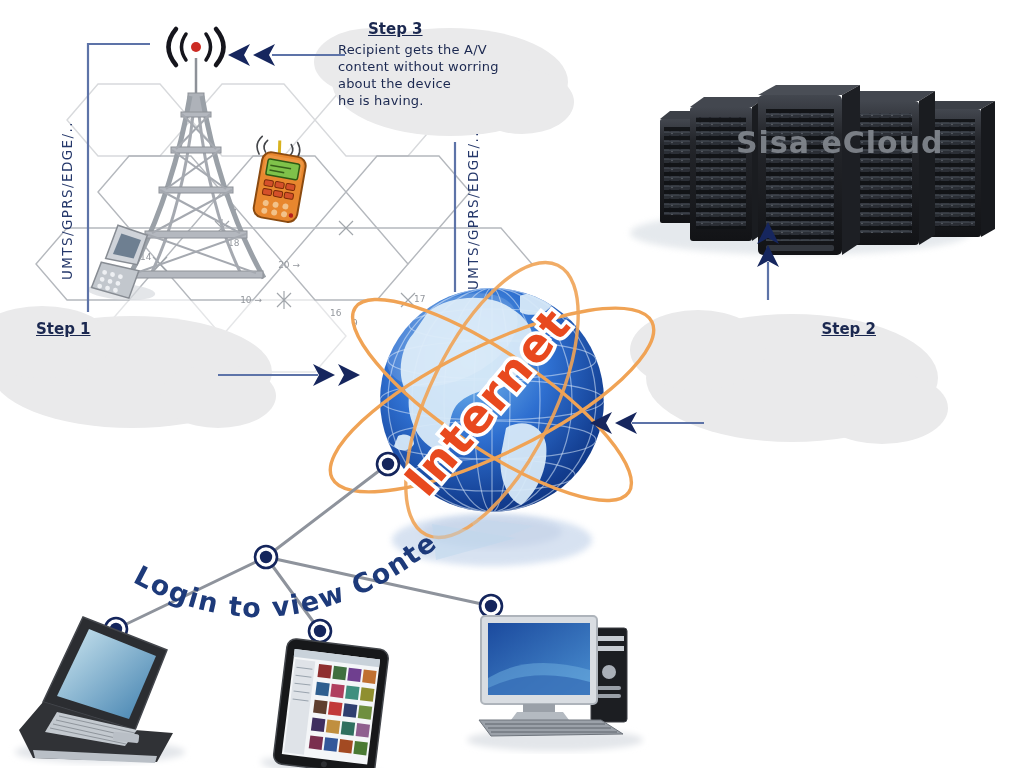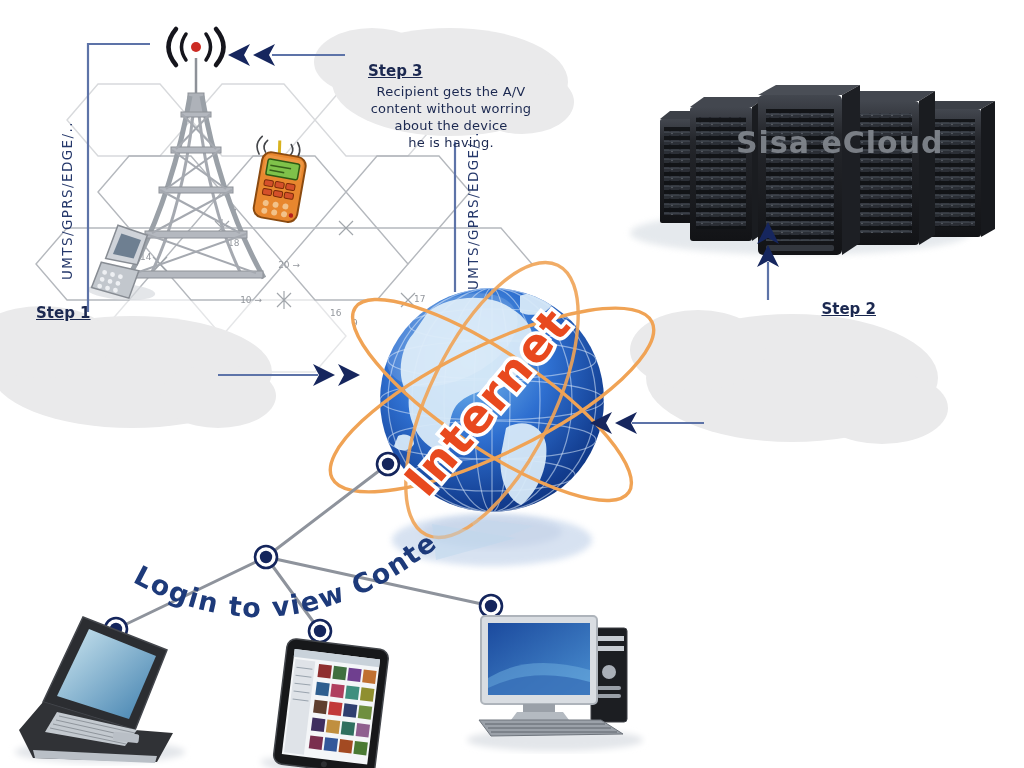--- a/index.html
+++ b/index.html
@@ -1,24 +1,24 @@
 <!DOCTYPE html>
 <html><head>
 <meta charset="utf-8">
 <style>
   html,body{margin:0;padding:0;width:1024px;height:768px;background:#ffffff;overflow:hidden;
     font-family:"DejaVu Sans","Liberation Sans",sans-serif;}
   .stage{position:relative;width:1024px;height:768px;}
   svg.layer{position:absolute;left:0;top:0;}
   .bubble-text{position:absolute;color:#1b2850;z-index:5;}
   .bubble-title{font-size:15px;font-weight:bold;text-decoration:underline;color:#1b2850;margin:0 0 3px 0;}
-  .bubble-body{font-size:13px;line-height:1.32;letter-spacing:.2px;text-align:center;white-space:pre-line;margin:0;}
-  .t3 .bubble-title{padding-left:30px;text-align:left;margin-top:42px;}
+  .bubble-body{font-size:13px;line-height:1.32;letter-spacing:.2px;text-align:left;white-space:pre-line;margin:0;}
+  .t3 .bubble-title{padding-left:30px;text-align:left;}
   .t1 .bubble-title{padding-left:34px;text-align:left;}
-  .t2 .bubble-title{text-align:right;padding-right:60px;}
+  .t2 .bubble-title{text-align:right;padding-right:60px;margin-top:20px;}
 </style>
 </head>
 <body>
 
 <div class="stage">
 
 <svg class="layer" width="1024" height="768" viewBox="0 0 1024 768">
   <defs>
     <radialGradient id="globeGrad" cx="40%" cy="32%" r="80%">
       <stop offset="0%" stop-color="#7ec0f0"></stop>
@@ -430,21 +430,21 @@
 </svg>
 
 <div class="bubble-text t3" style="left:338px;top:20px;width:226px;">
   <div class="bubble-title">Step 3</div>
   <div class="bubble-body">Recipient gets the A/V
 content without worring
 about the device
 he is having.</div>
 </div>
 
-<div class="bubble-text t1" style="left:2px;top:304px;width:268px;">
+<div class="bubble-text t1" style="left:2px;top:320px;width:268px;">
   <div class="bubble-title">Step 1</div>
 </div>
 
 <div class="bubble-text t2" style="left:652px;top:300px;width:284px;">
   <div class="bubble-title">Step 2</div>
 </div>
 
 </div>
 
 </body></html>

